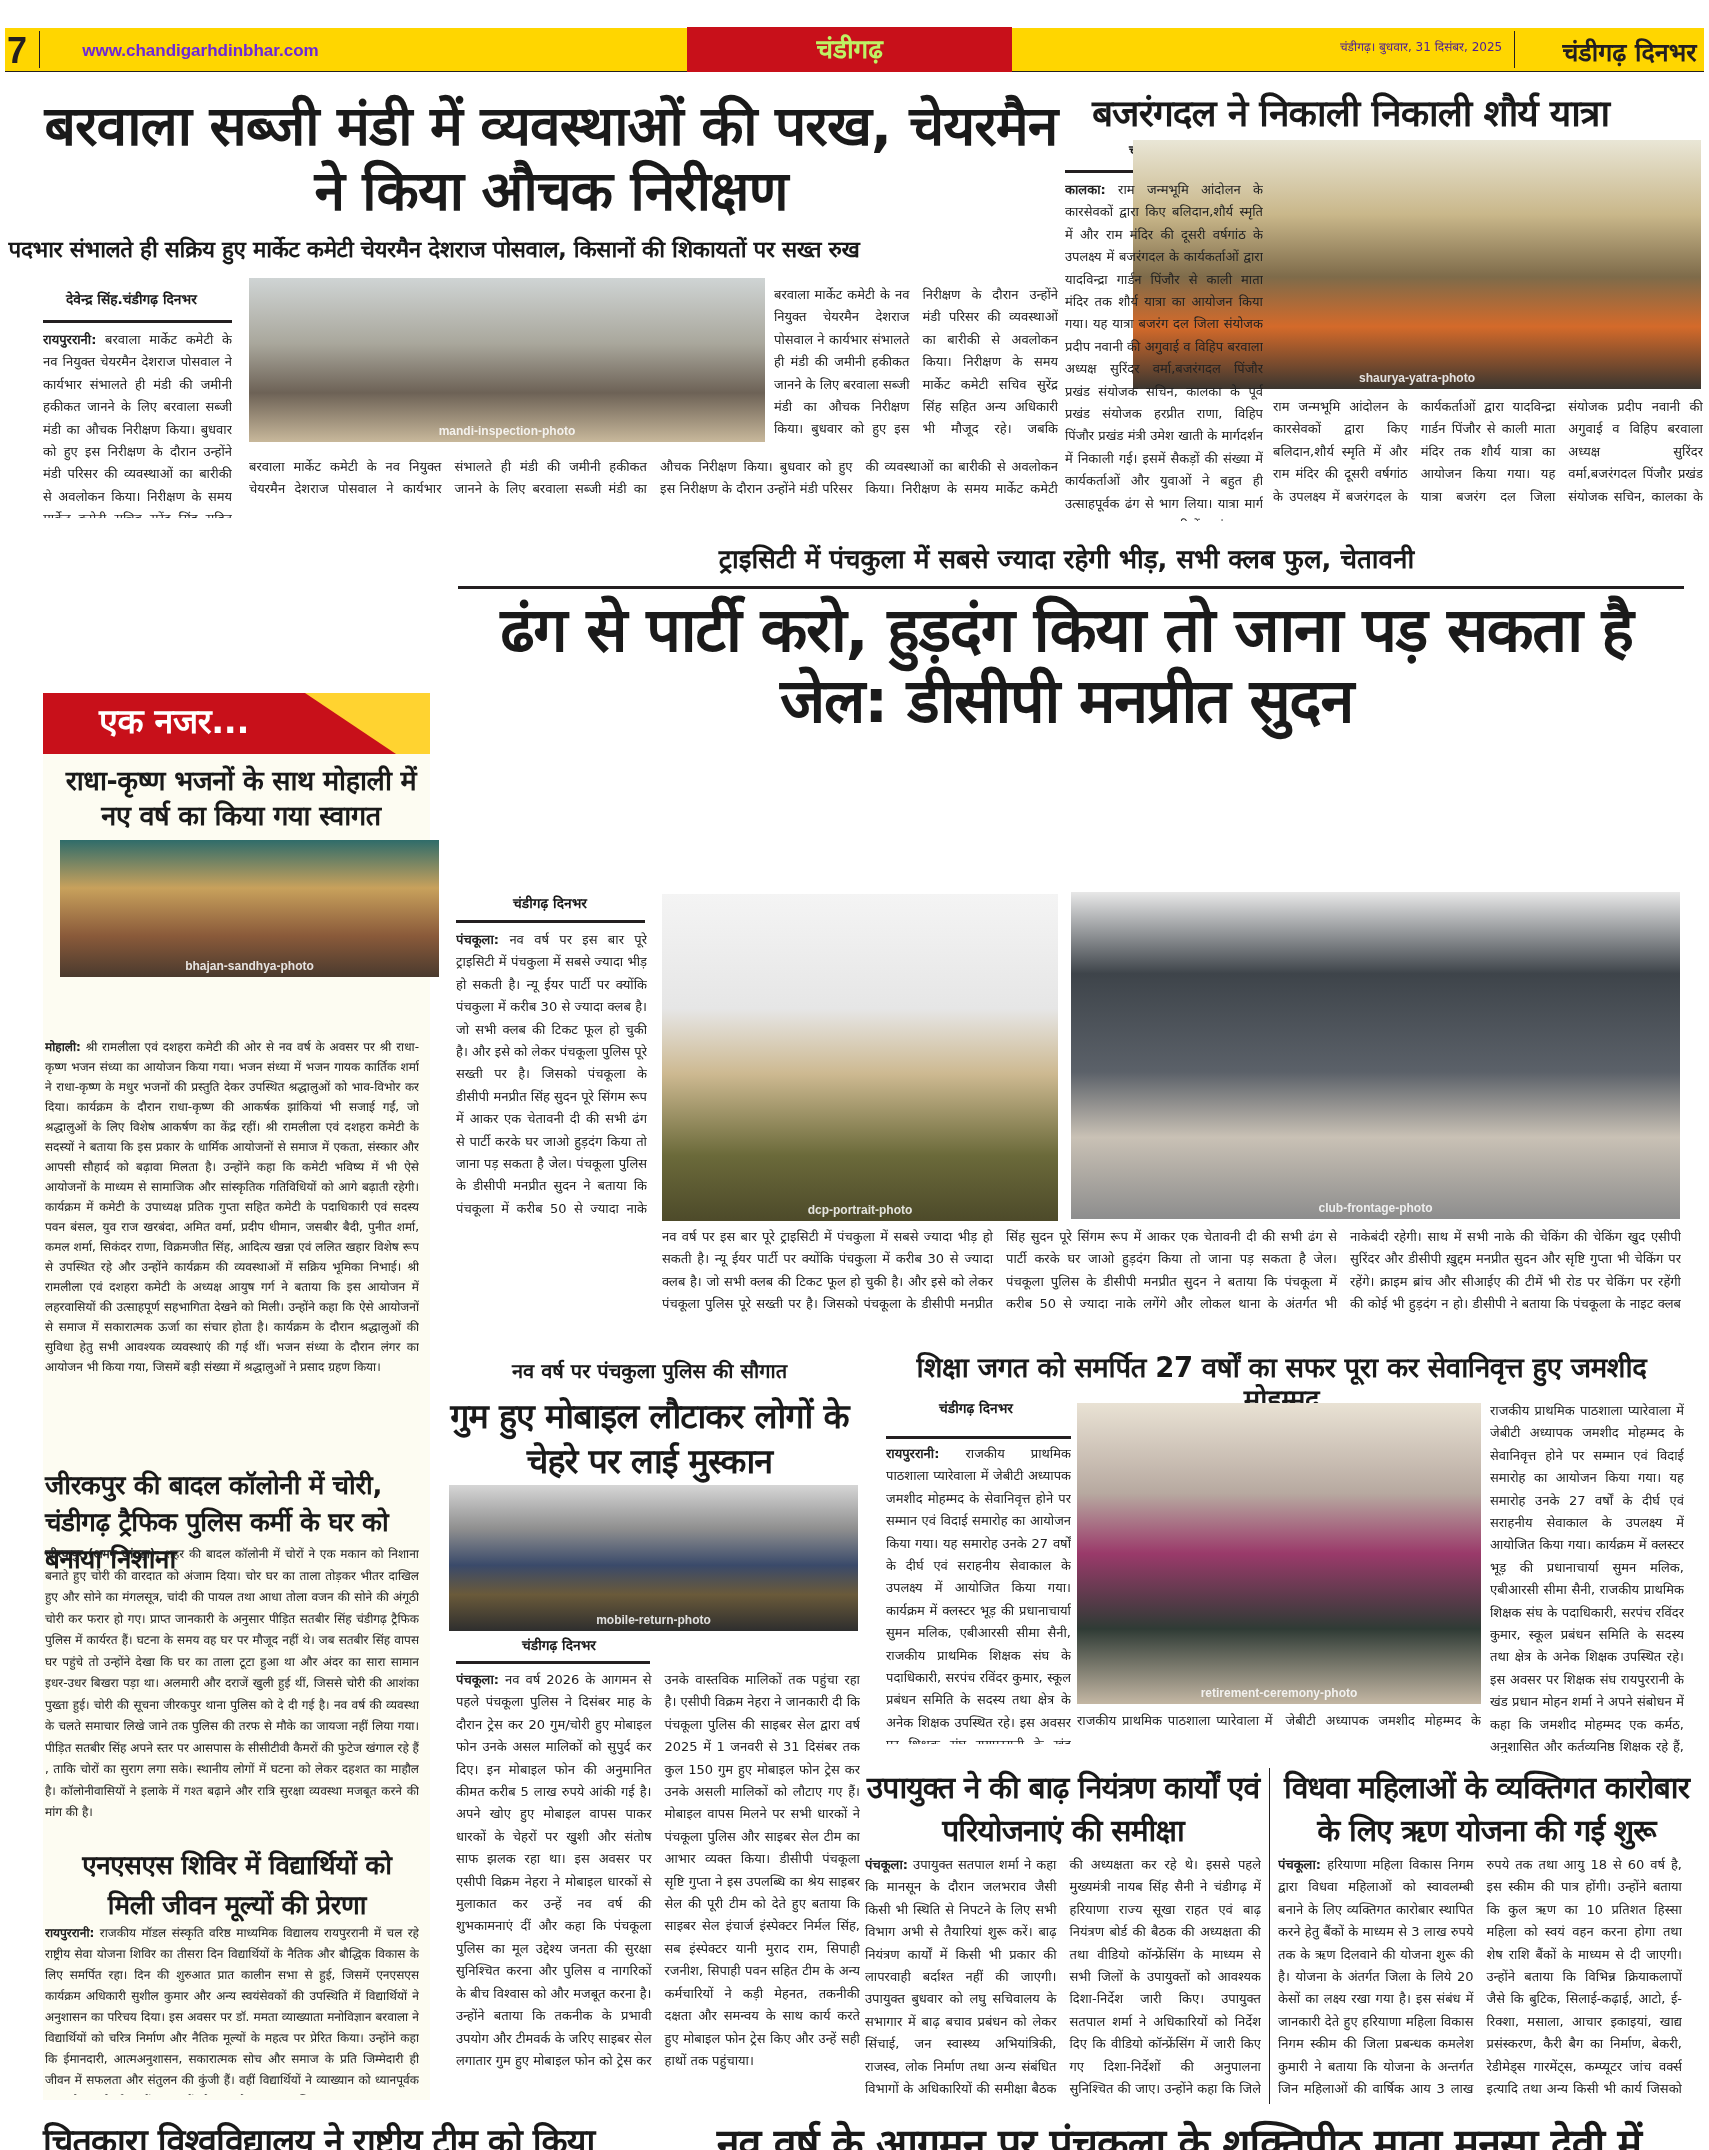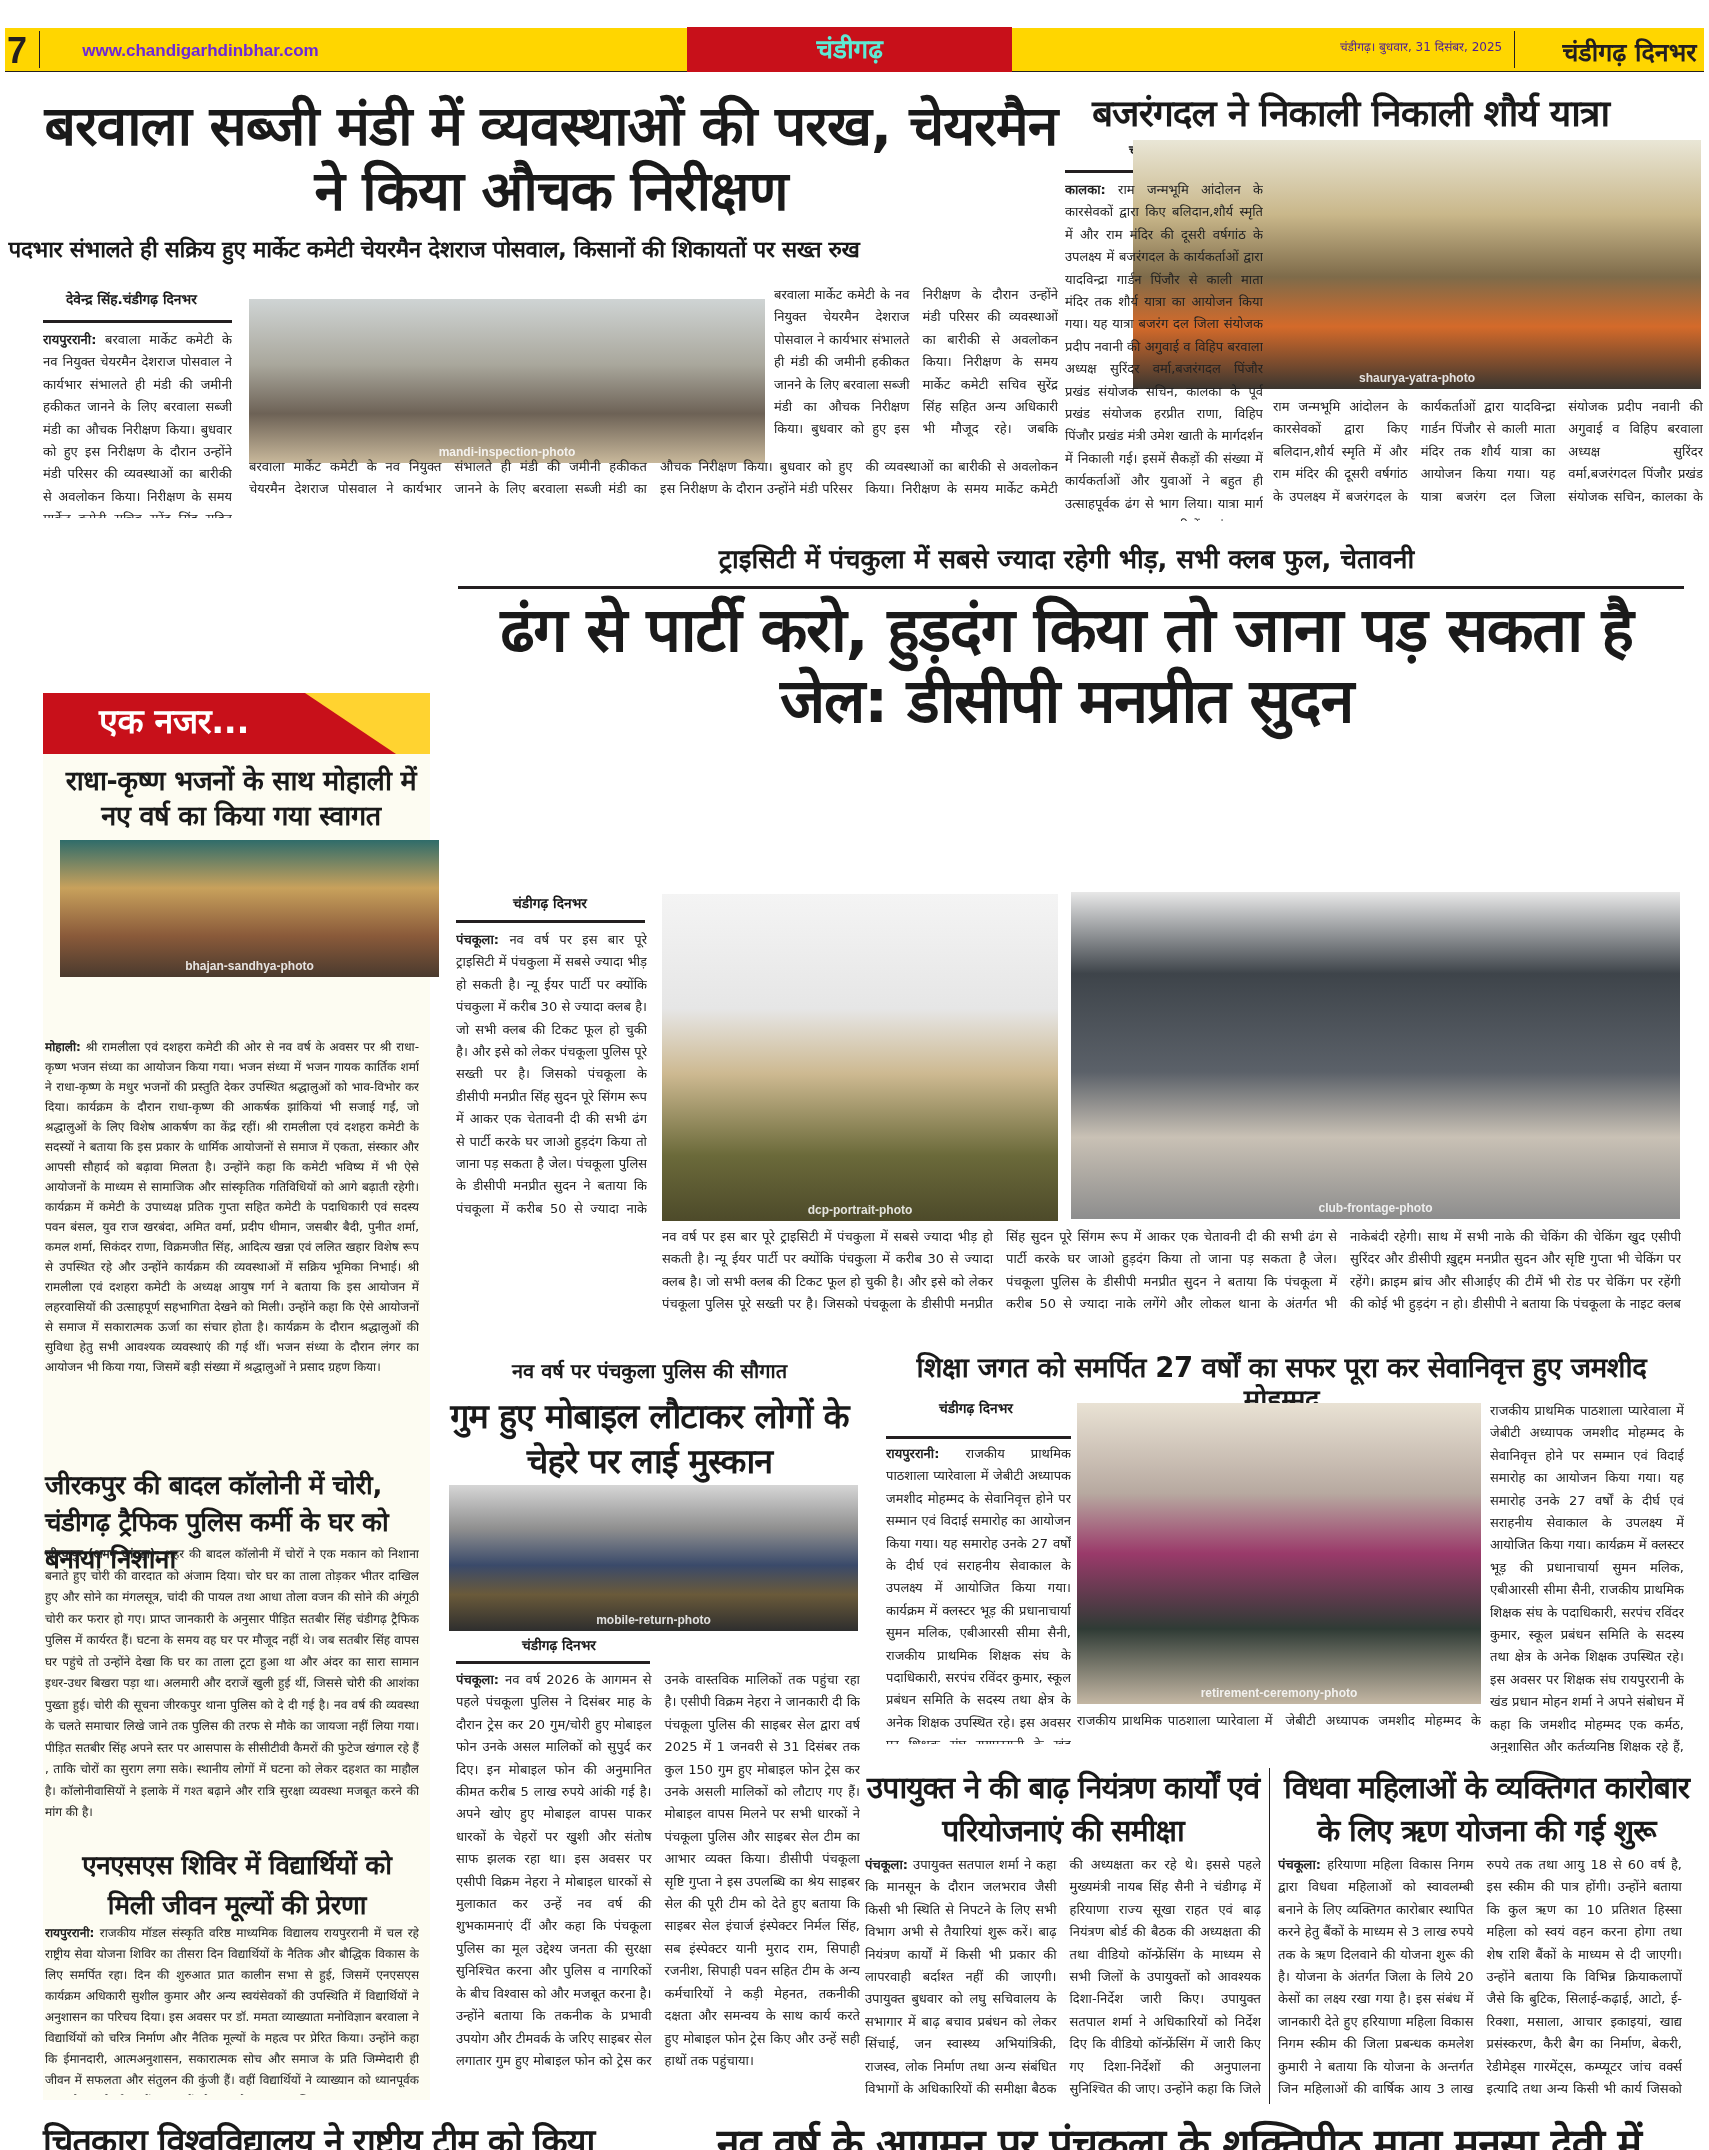--- a/index.html
+++ b/index.html
@@ -4,21 +4,21 @@
 <style>
   * { box-sizing: border-box; margin: 0; padding: 0; }
   html, body { width: 1710px; height: 2693px; background: #ffffff; overflow: hidden; }
   body { font-family: "DejaVu Sans", "Liberation Sans", sans-serif; color: #1a1a1a; position: relative; }
 
   
   .masthead { position: absolute; left: 5.2px; top: 28px; width: 1699px; height: 44px; background: #ffd600; border-bottom: 1.7px solid #231f20; }
   .mh-page { position: absolute; left: 1.7px; top: 2.6px; font-family: "Liberation Sans", sans-serif; font-weight: 700; font-size: 36px; color: #231f20; line-height: 39px; }
   .mh-divider { position: absolute; width: 1.3px; background: #231f20; }
   .mh-url { position: absolute; left: 77px; top: 13px; font-family: "Liberation Sans", sans-serif; font-weight: 700; font-size: 17px; color: #6d28d9; }
-  .mh-section { position: absolute; left: 682px; top: -0.9px; width: 325px; height: 45px; background: #c8101a; color: #5eead4; font-weight: 700; font-size: 26px; text-align: center; line-height: 45px; }
+  .mh-section { position: absolute; left: 682px; top: -0.9px; width: 325px; height: 45px; background: #c8101a; color: #bef264; font-weight: 700; font-size: 26px; text-align: center; line-height: 45px; }
   .mh-date { position: absolute; right: 202px; top: 9.5px; font-weight: 400; font-size: 12px; color: #4c1d95; }
   .mh-brand { position: absolute; right: 7.7px; top: 6px; font-weight: 700; font-size: 25px; color: #231f20; }
 
   
   .abs { position: absolute; }
   .hl { font-family: "DejaVu Sans", sans-serif; font-weight: 700; color: #1a1a1a; line-height: 1.18; letter-spacing: -0.9px; }
   .kicker { font-weight: 700; color: #1a1a1a; line-height: 1.2; }
   .byline { font-weight: 700; font-size: 13.8px; text-align: center; color: #1a1a1a; }
   .rule { height: 3.4px; background: #231f20; }
   .body-text { font-size: 13px; line-height: 22.4px; text-align: justify; color: #222; }
@@ -57,21 +57,21 @@
   <div class="mh-date">चंडीगढ़। बुधवार, 31 दिसंबर, 2025</div>
   <div class="mh-divider" style="right:189px; top:3.4px; height:37px;"></div>
   <div class="mh-brand">चंडीगढ़ दिनभर</div>
 </div>
 
 <section>
   <h1 class="abs hl" style="left:39px; top:94px; width:1024px; font-size:55px; text-align:center; line-height:65px;">बरवाला सब्जी मंडी में व्यवस्थाओं की परख, चेयरमैन ने किया औचक निरीक्षण</h1>
   <h2 class="abs kicker" style="left:8.6px; top:236px; width:1058px; font-size:22.4px; letter-spacing:-0.4px;">पदभार संभालते ही सक्रिय हुए मार्केट कमेटी चेयरमैन देशराज पोसवाल, किसानों की शिकायतों पर सख्त रुख</h2>
   <div class="abs byline" style="left:19.4px; top:289px; width:224px;">देवेन्द्र सिंह.चंडीगढ़ दिनभर</div>
   <div class="abs rule" style="left:43px; top:320px; width:189px;"></div>
-  <div class="photo ph-market" style="left:249px; top:299px; width:516px; height:164px;">
+  <div class="photo ph-market" style="left:249px; top:278px; width:516px; height:164px;">
     <div class="ph-label">mandi-inspection-photo</div>
   </div>
   <div class="abs body-text" style="left:43px; top:329px; width:189px; height:189px; overflow:hidden;">
     <b>रायपुररानी:</b>
     <span>बरवाला मार्केट कमेटी के नव नियुक्त चेयरमैन देशराज पोसवाल ने कार्यभार संभालते ही मंडी की जमीनी हकीकत जानने के लिए बरवाला सब्जी मंडी का औचक निरीक्षण किया। बुधवार को हुए इस निरीक्षण के दौरान उन्होंने मंडी परिसर की व्यवस्थाओं का बारीकी से अवलोकन किया। निरीक्षण के समय मार्केट कमेटी सचिव सुरेंद्र सिंह सहित अन्य अधिकारी भी मौजूद रहे। जबकि नवनियुक्त चेयरमैन ने मंडी में आए किसानों, व्यापारियों और मजदूरों से सीधे बातचीत कर उनकी समस्याएं सुनीं। बातचीत में साफ-सफाई की अनदेखी, शौचालयों की बदहाल स्थिति और मूलभूत सुविधाओं की कमी जैसे मुद्दे सामने आए। इस दौरान मंडी की अव्यवस्थाओं पर नाराजगी जाहिर करते हुए चेयरमैन देशराज पोसवाल ने संबंधित अधिकारियों को तुरंत सुधारात्मक कदम उठाने के निर्देश दिए। उन्होंने स्पष्ट किया कि स्वच्छता, पेयजल और शौचालय जैसी आवश्यक सुविधाओं में किसी भी तरह की लापरवाही स्वीकार नहीं की जाएगी। चेयरमैन ने आश्वासन दिया कि मंडी को सुव्यवस्थित और सुविधाजनक बनाने के लिए ठोस योजना के तहत कार्य किया जाएगा, जिससे किसानों और व्यापारियों को राहत मिले। उनके अचानक निरीक्षण से मंडी प्रशासन में सक्रियता बढ़ी और मौजूद लोगों में सकारात्मक संदेश गया।</span>
   </div>
   <div class="abs body-text cols4" style="left:249px; top:456px; width:809px; height:65px; overflow:hidden;">
     <span>बरवाला मार्केट कमेटी के नव नियुक्त चेयरमैन देशराज पोसवाल ने कार्यभार संभालते ही मंडी की जमीनी हकीकत जानने के लिए बरवाला सब्जी मंडी का औचक निरीक्षण किया। बुधवार को हुए इस निरीक्षण के दौरान उन्होंने मंडी परिसर की व्यवस्थाओं का बारीकी से अवलोकन किया। निरीक्षण के समय मार्केट कमेटी सचिव सुरेंद्र सिंह सहित अन्य अधिकारी भी मौजूद रहे। जबकि नवनियुक्त चेयरमैन ने मंडी में आए किसानों, व्यापारियों और मजदूरों से सीधे बातचीत कर उनकी समस्याएं सुनीं। बातचीत में साफ-सफाई की अनदेखी, शौचालयों की बदहाल स्थिति और मूलभूत सुविधाओं की कमी जैसे मुद्दे सामने आए। इस दौरान मंडी की अव्यवस्थाओं पर नाराजगी जाहिर करते हुए चेयरमैन देशराज पोसवाल ने संबंधित अधिकारियों को तुरंत सुधारात्मक कदम उठाने के निर्देश दिए। उन्होंने स्पष्ट किया कि स्वच्छता, पेयजल और शौचालय जैसी आवश्यक सुविधाओं में किसी भी तरह की लापरवाही स्वीकार नहीं की जाएगी। चेयरमैन ने आश्वासन दिया कि मंडी को सुव्यवस्थित और सुविधाजनक बनाने के लिए ठोस योजना के तहत कार्य किया जाएगा, जिससे किसानों और व्यापारियों को राहत मिले। उनके अचानक निरीक्षण से मंडी प्रशासन में सक्रियता बढ़ी और मौजूद लोगों में सकारात्मक संदेश गया।</span>
   </div>
   <div class="abs body-text cols2" style="left:774px; top:284px; width:284px; height:172px; overflow:hidden;">

